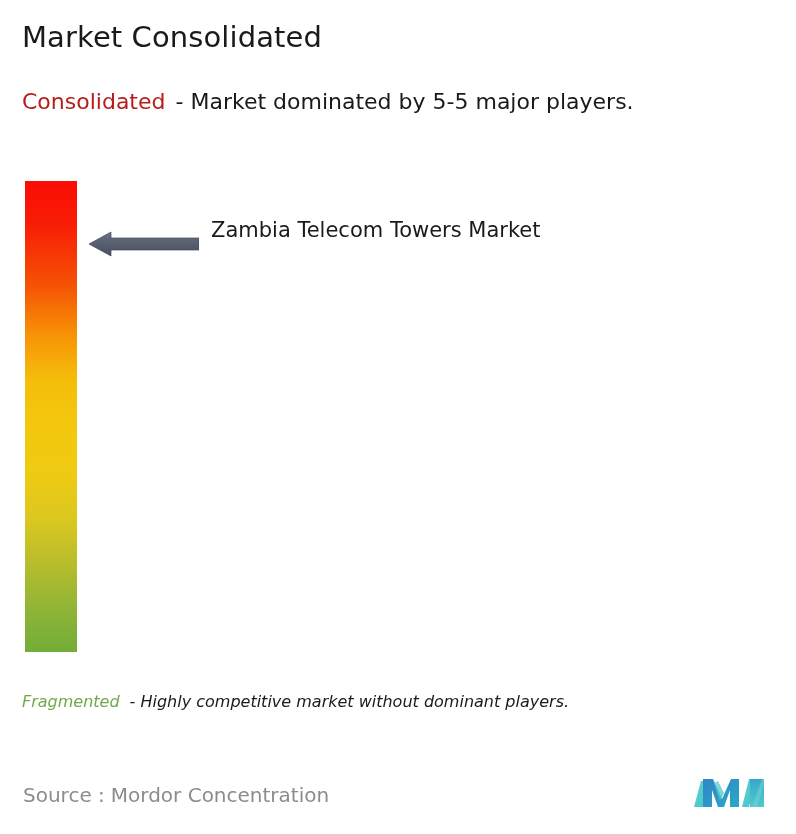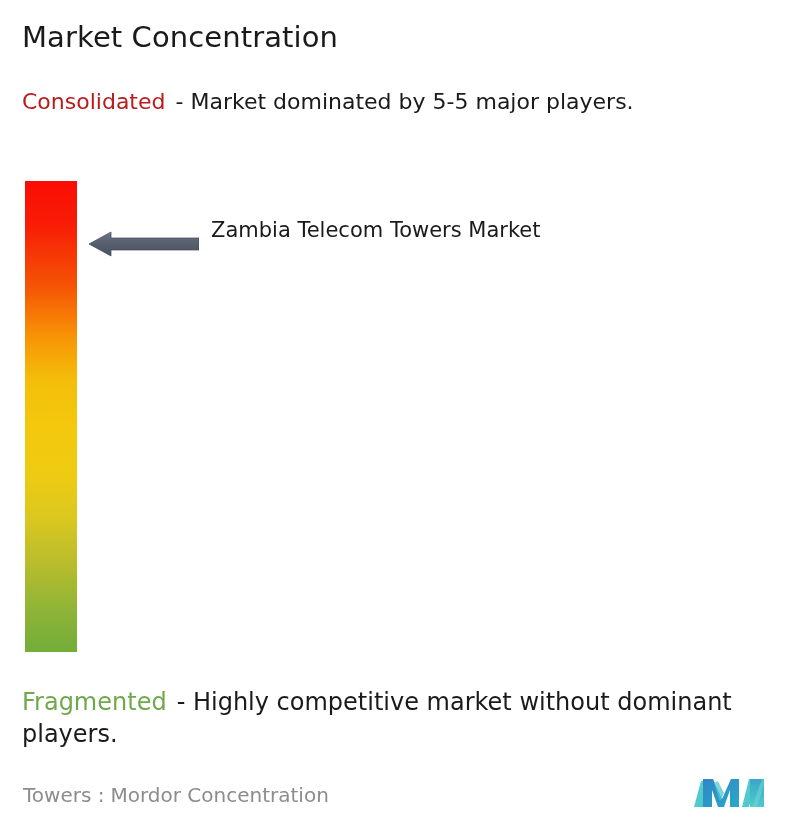--- a/index.html
+++ b/index.html
@@ -44,24 +44,25 @@
     font-size: 22px;
     line-height: 32px;
     color: #1a1a1a;
     font-weight: 400;
   }
   .caption-bottom {
     position: absolute;
     left: 22px;
     top: 686px;
     width: 764px;
-    font-size: 24px;
+    font-size: 16px;
     line-height: 32px;
     color: #1a1a1a;
     font-weight: 400;
+    font-style: italic;
   }
   .kw-consolidated {
     color: #b91c1c;
   }
   .kw-fragmented {
     color: #70a94c;
   }
   .kw-sep {
     display: inline-block;
     width: 10px;
@@ -132,21 +133,21 @@
     top: 773px;
     width: 72px;
     height: 42px;
   }
 </style>
 </head>
 <body>
 
 <div class="page">
 
-  <div class="chart-title">Market Concentration</div>
+  <div class="chart-title">Market Consolidated</div>
 
   <div class="caption-top">
     <span class="kw-consolidated">Consolidated</span><span class="kw-sep"></span><span>- Market dominated by 5-5 major players.</span>
   </div>
 
   <div class="scale-bar"></div>
 
   <div class="pointer-arrow">
     <svg width="110" height="28" viewBox="0 0 110 28">
       <defs>
@@ -161,21 +162,21 @@
     </svg>
   </div>
 
   <div class="pointer-label">Zambia Telecom Towers Market</div>
 
   <div class="caption-bottom">
     <span class="kw-fragmented">Fragmented</span><span class="kw-sep"></span><span>- Highly competitive market without dominant players.</span>
   </div>
 
   <div class="source-line">
-    <span>Towers :</span><span class="source-sep"></span><span>Mordor Concentration</span>
+    <span>Source :</span><span class="source-sep"></span><span>Mordor Concentration</span>
   </div>
 
   <div class="brand-logo">
     <svg width="72" height="42" viewBox="0 0 72 42">
       <defs>
         <linearGradient id="lgA" x1="0" y1="0" x2="1" y2="1">
           <stop offset="0%" stop-color="#5fd0cf"></stop>
           <stop offset="100%" stop-color="#45c3cb"></stop>
         </linearGradient>
         <linearGradient id="lgB" x1="0" y1="0" x2="1" y2="1">

